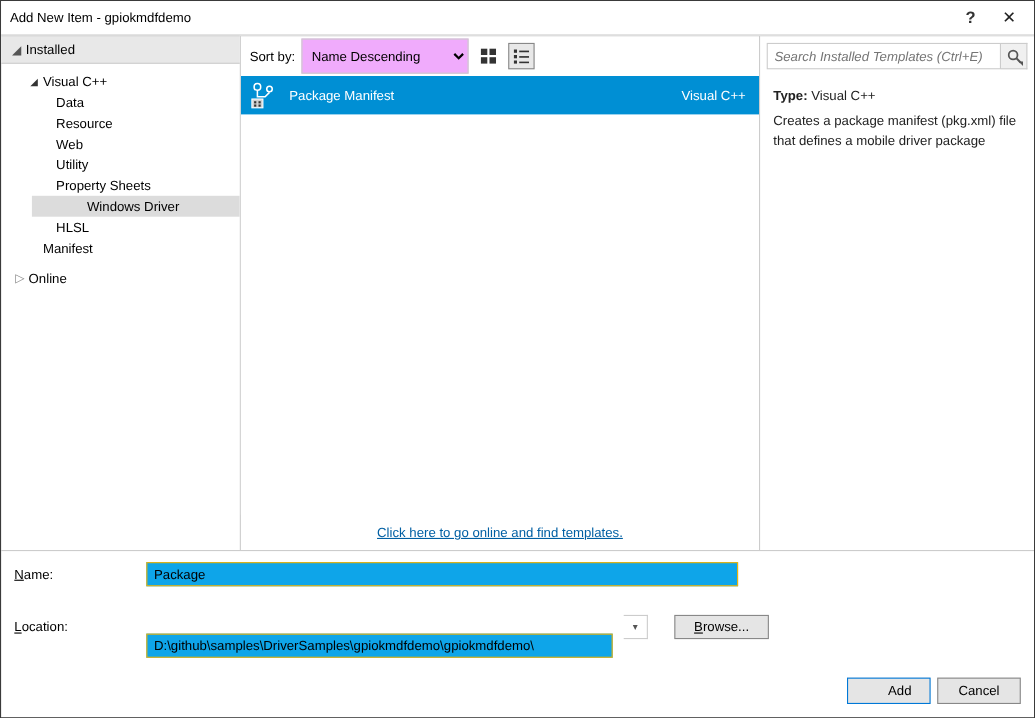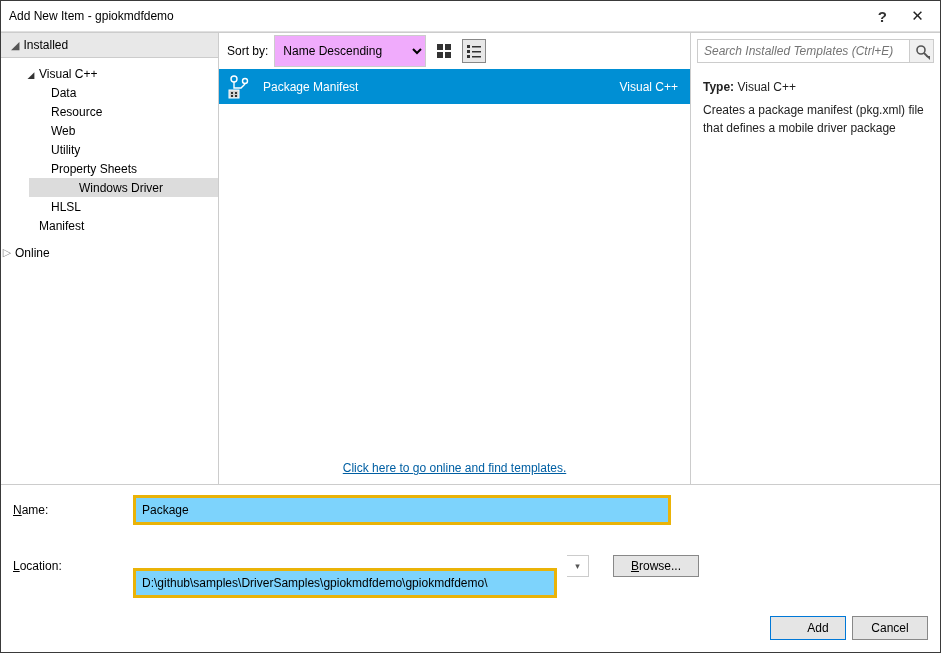--- a/index.html
+++ b/index.html
@@ -14,21 +14,21 @@
 
     
     .content { flex: 1; display: flex; border-top: 1px solid #e0e0e0; overflow: hidden; }
 
     
     .left-pane { width: 218px; display: flex; flex-direction: column; border-right: 1px solid #ccc; }
     .left-header { background: #e8e8e8; border-bottom: 1px solid #ccc; border-top: 1px solid #ccc; height: 26px; display: flex; align-items: center; padding-left: 10px; font-size: 12px; cursor: pointer; }
     .left-header .expander { margin-right: 4px; font-size: 11px; color: #555; display: inline-block; }
     .left-tree { flex: 1; padding: 6px 0; font-size: 12px; overflow: auto; }
     .tree-item { padding: 2px 0 2px 26px; height: 19px; display: flex; align-items: center; cursor: pointer; }
-    .tree-item.level1 { padding-left: 14px; }
+    .tree-item.level1 { padding-left: 25px; }
     .tree-item.level2 { padding-left: 38px; }
     .tree-item.level3 { padding-left: 50px; }
     .tree-item .expander { font-size: 11px; color: #555; width: 12px; display: inline-block; text-align: center; margin-left: -14px; margin-right: 2px; }
     .tree-item .expander.collapsed::before { content: "▷"; color: #888; }
     .tree-item .expander.expanded::before { content: "◢"; font-size: 9px; color: #333;}
     .tree-item.selected { background: #dcdcdc; margin-left: 28px; }
 
     
     .center-pane { flex: 1; display: flex; flex-direction: column; }
     .sort-bar { height: 37px; display: flex; align-items: center; padding: 0 8px; gap: 6px; font-size: 12px; border-top: 1px solid #ccc;}
@@ -52,21 +52,21 @@
     .search-btn { width: 24px; height: 24px; border: 1px solid #ccc; border-left: none; display:flex; align-items:center; justify-content:center; cursor:pointer; background:#f0f0f0; position:relative;}
     .search-btn::after { content:""; position:absolute; right:3px; bottom:2px; width:0; height:0; border-left:4px solid transparent; border-right:0 solid transparent; border-top:4px solid #555;}
     .info-panel { padding: 10px 12px; font-size: 12px; line-height: 1.45; color: #222; }
     .info-panel .type-label { font-weight: bold; }
 
     
     .bottom-area { border-top: 1px solid #ccc; padding: 10px 12px 12px 12px; display: flex; flex-direction: column; gap: 8px; }
     .form-row { display: flex; align-items: center; gap: 10px; font-size: 12px; }
     .form-row label { width: 110px; }
     .form-row .underline { text-decoration: underline; }
-    .form-row input.text { height: 22px; border: 3px solid #eab308; font-size: 12px; padding: 12px 6px; background:#7dd3fc; }
+    .form-row input.text { height: 22px; border: 1px solid #eab308; font-size: 12px; padding: 0 6px; background:#0ea5e9; }
     .name-input { width: 538px; }
     .location-input { width: 424px; margin-top: 35px; }
     .dropdown-arrow { width: 22px; height: 22px; border: 1px solid #ccc; border-left:none; display:flex; align-items:center; justify-content:center; font-size: 9px; color:#555; cursor:pointer; background:#fff;}
     .browse-btn { width: 86px; height: 22px; border: 1px solid #888; background: #e5e5e5; font-size: 12px; cursor: pointer; margin-left:14px;}
 
     .action-row { display: flex; justify-content: flex-end; gap: 6px; padding-top: 10px; }
     .action-btn { width: 76px; height: 24px; font-size: 12px; border: 1px solid #888; background: #e5e5e5; cursor: pointer; }
     .action-btn.default { border: 1px solid #0078d7; background: #e5e5e5; position:relative;padding-left:20px;}
   </style>
 </head>

